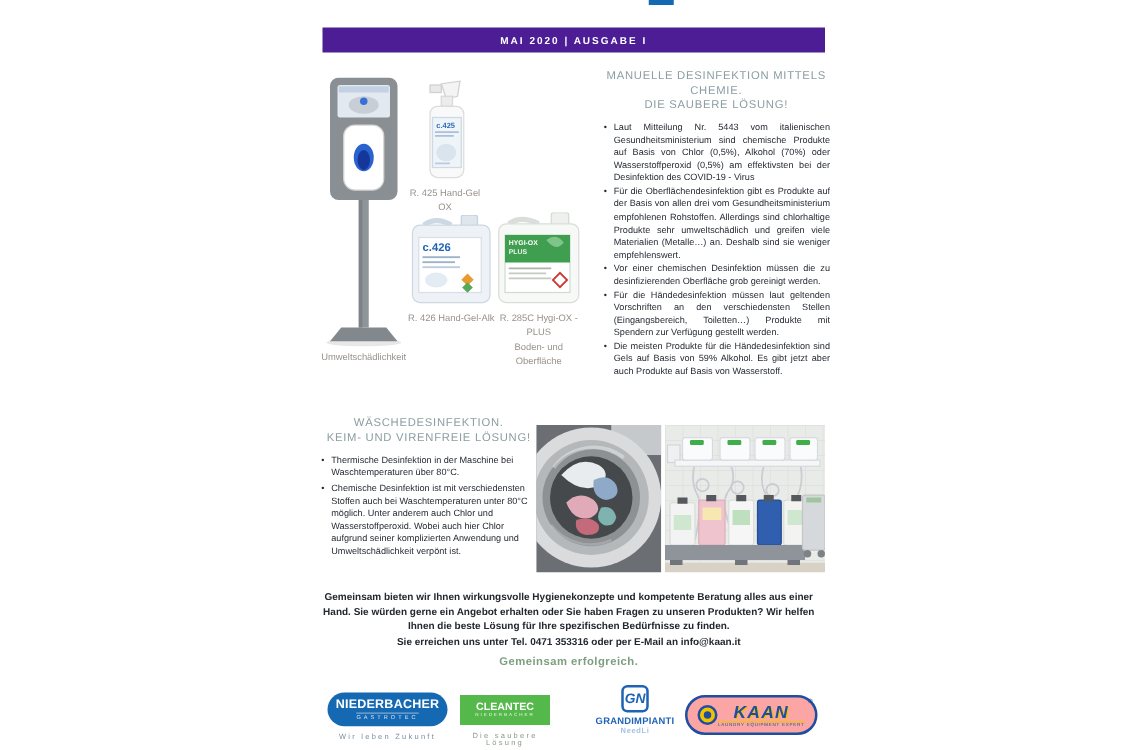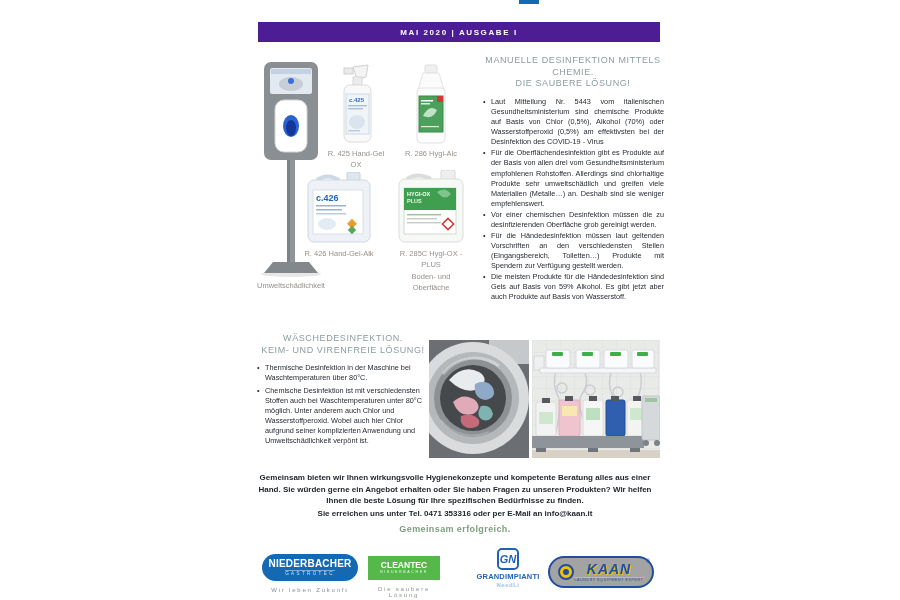--- a/index.html
+++ b/index.html
@@ -83,21 +83,21 @@
     width:22px; height:22px; border:2px solid #1f63b5; border-radius:5px;
     margin:0 auto; display:flex; align-items:center; justify-content:center;
     color:#1f63b5; font-weight:bold; font-style:italic; font-size:11px; background:#fff;
   }
   .gi-name { color:#1f63b5; font-weight:bold; font-size:7.5px; margin-top:2px; letter-spacing:0.2px; }
   .gi-sub  { color:#9fc3e8; font-weight:bold; font-size:6px; margin-top:1px; letter-spacing:0.5px; }
 
   .logo-kaan { left:548px; top:556px; width:106px; }
   .kaan-oval {
     width:106px; height:32px; border:2.5px solid #1f4ea1; border-radius:16px;
-    display:flex; align-items:center; justify-content:center; gap:0; background:#a3a3a3;
+    display:flex; align-items:center; justify-content:center; gap:0; background:#fca5a5;
     position:relative;
   }
   .kaan-icon {
     width:16px; height:16px; border-radius:50%; background:#f2c200;
     border:2px solid #1f4ea1; position:relative; flex:0 0 auto;
   }
   .kaan-icon::after {
     content:""; position:absolute; left:3px; top:3px; width:6px; height:6px;
     border-radius:50%; background:#1f4ea1;
   }
@@ -148,36 +148,22 @@
       <rect x="19" y="30" width="23" height="40" fill="#eff4f9" stroke="#ccd9e6"></rect>
       <text x="22" y="38" font-size="6" font-weight="bold" fill="#2b6cb8" font-family="Liberation Sans, sans-serif">c.425</text>
       <rect x="21" y="41" width="19" height="1.4" fill="#a9c0d8"></rect>
       <rect x="21" y="44" width="15" height="1.4" fill="#a9c0d8"></rect>
       <ellipse cx="30" cy="58" rx="8" ry="7" fill="#d9e4ef"></ellipse>
       <rect x="21" y="66" width="12" height="1.4" fill="#b9cbdd"></rect>
     </svg>
     <div class="caption">R. 425 Hand-Gel OX</div>
   </div>
 
-  <div class="abs fig" style="left:394px; top:64px; width:74px;">
-    <svg width="44" height="80" viewBox="0 0 44 80">
-      <rect x="16" y="1" width="12" height="8" rx="2" fill="#f0f0f0" stroke="#dcdcdc"></rect>
-      <path d="M14,9 L30,9 L35,26 L9,26 Z" fill="#fbfbfb" stroke="#e2e2e2"></path>
-      <rect x="8" y="24" width="28" height="55" rx="4" fill="#fcfcfc" stroke="#e2e2e2"></rect>
-      <rect x="10" y="32" width="24" height="36" fill="#4da05c" stroke="#3f8a4e"></rect>
-      <rect x="28" y="32" width="6" height="6" fill="#cc3b35"></rect>
-      <path d="M14,52 q6,-12 14,-6 q-4,10 -14,6" fill="#bfe3c4"></path>
-      <rect x="12" y="36" width="12" height="1.5" fill="#ffffff"></rect>
-      <rect x="12" y="39" width="9" height="1.5" fill="#e3f2e5"></rect>
-      <rect x="12" y="62" width="18" height="1.2" fill="#dcEFdd"></rect>
-    </svg>
-    <div class="caption">R. 286 Hygi-Alc</div>
-  </div>
-
-  <div class="abs fig" style="left:304px; top:172px; width:70px;">
+
+  <div class="abs fig" style="left:326px; top:172px; width:70px;">
     <svg width="68" height="72" viewBox="0 0 68 72">
       <rect x="42" y="0" width="13" height="10" rx="2" fill="#dfe6ee" stroke="#c5d2e0"></rect>
       <path d="M12,8 q10,-7 22,0" fill="none" stroke="#ccd8e4" stroke-width="4"></path>
       <rect x="3" y="8" width="62" height="62" rx="6" fill="#eef2f7" stroke="#ccd7e2"></rect>
       <rect x="8" y="18" width="50" height="44" fill="#ffffff" stroke="#d7dfe8"></rect>
       <text x="11" y="29" font-size="9" font-weight="bold" fill="#1f63b5" font-family="Liberation Sans, sans-serif">c.426</text>
       <rect x="11" y="33" width="30" height="1.5" fill="#9db3c9"></rect>
       <rect x="11" y="37" width="26" height="1.5" fill="#9db3c9"></rect>
       <rect x="11" y="41" width="30" height="1.5" fill="#bcccdb"></rect>
       <ellipse cx="22" cy="52" rx="9" ry="6" fill="#e4ecf3"></ellipse>

